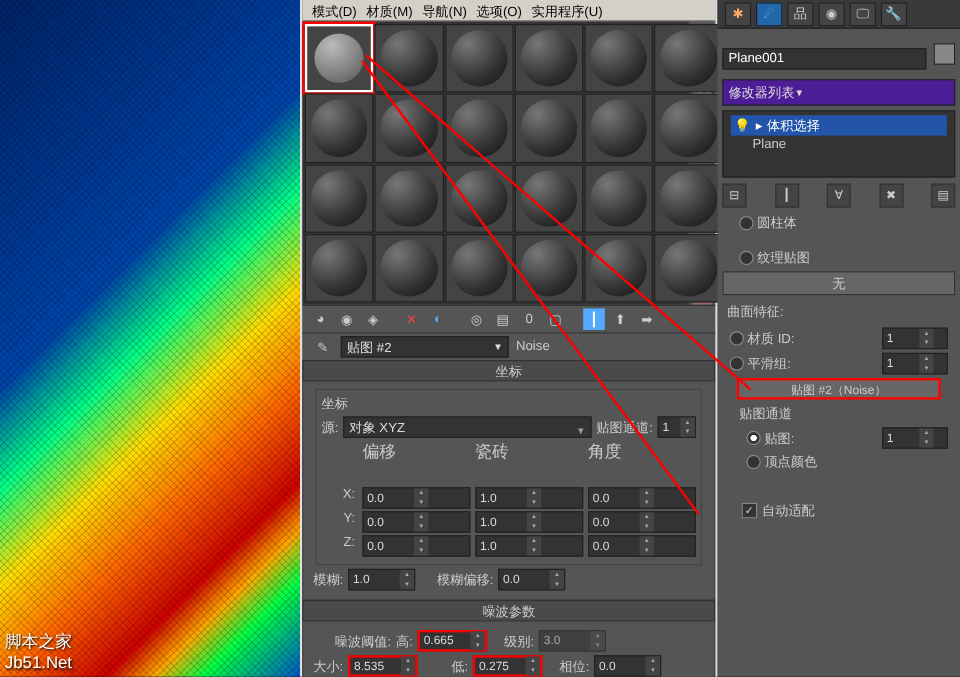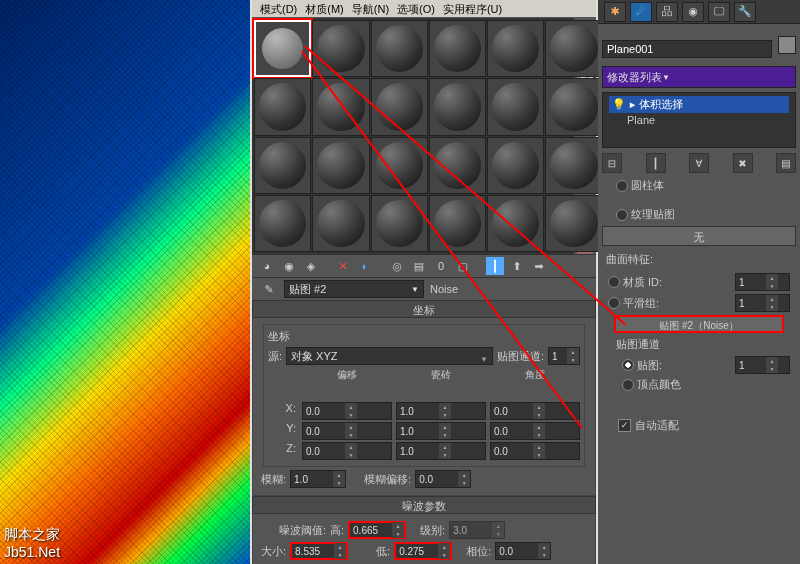--- a/index.html
+++ b/index.html
@@ -27,21 +27,21 @@
 .name-dropdown::after { content: "▼"; font-size: 8px; }
 .rollout-header { height: 18px; background: #4a4a4a; border: 1px solid #333; text-align: center; line-height: 18px; color: #ccc; }
 .rollout-body { padding: 4px 8px; border: 1px solid #444; border-top: none; background: #555; }
 .field-row { display: flex; align-items: center; gap: 4px; margin: 3px 0; }
 .label { color: #ccc; font-size: 11px; }
 .dropdown { flex: 1; height: 18px; background: #333; color: #ddd; border: 1px solid #222; padding: 0 4px; display: flex; align-items: flex-end; justify-content: space-between; }
 .dropdown::after { content: "▼"; font-size: 8px; color: #999; }
 .spinner { display: flex; align-items: center; height: 18px; background: #333; border: 1px solid #222; }
 .spinner-val { min-width: 42px; padding: 0 3px; color: #ddd; font-size: 10px; }
 .spinner-btns { width: 12px; display: flex; flex-direction: column; font-size: 5px; line-height: 8px; text-align: center; color: #aaa; background: #444; }
-.col-labels { display: grid; grid-template-columns: 30px 1fr 1fr 1fr; gap: 4px; margin-bottom: 20px; text-align: center; font-size: 10px; }
+.col-labels { display: grid; grid-template-columns: 30px 1fr 1fr 1fr; gap: 4px; margin-bottom: 20px; text-align: left; font-size: 14px; }
 .xyz-row { display: grid; grid-template-columns: 30px 1fr 1fr 1fr; gap: 4px; margin: 2px 0; }
 .xyz-row .label { text-align: right; padding-right: 2px; }
 .radio-row { display: flex; gap: 10px; align-items: center; margin: 3px 0; }
 .radio { display: flex; gap: 3px; align-items: center; }
 .radio::before { content: ""; width: 10px; height: 10px; border-radius: 50%; border: 1px solid #888; background: #333; display: inline-block; }
 .radio.checked::before { background: radial-gradient(circle, #fff 35%, #333 40%); }
 .red-box { border: 2px solid #f00 !important; }
 .right-panel { position: absolute; left: 598px; top: 0; width: 202px; height: 564px; background: #555; }
 .top-tabs { height: 24px; background: #3a3a3a; display: flex; align-items: center; gap: 4px; padding: 2px 6px; border-bottom: 1px solid #222; }
 .top-tabs div { width: 22px; height: 20px; background: #444; border: 1px solid #222; display: flex; align-items: center; justify-content: center; }

